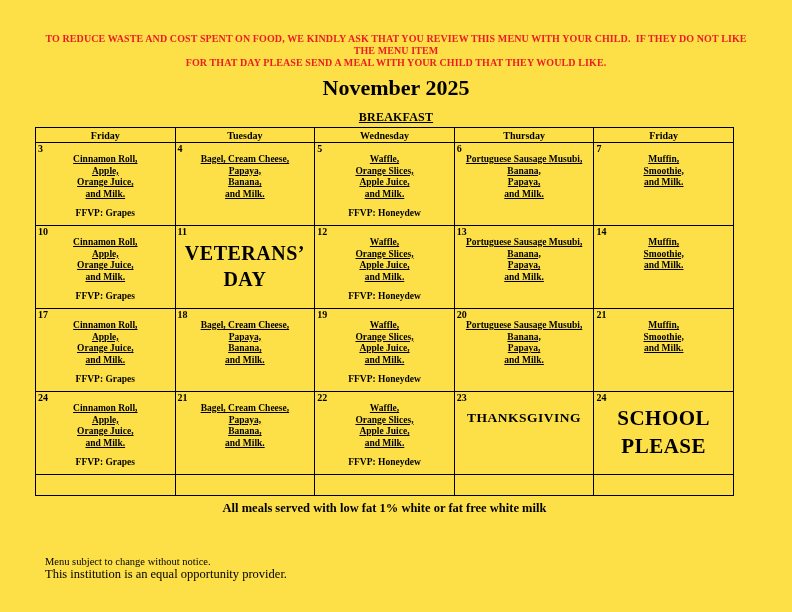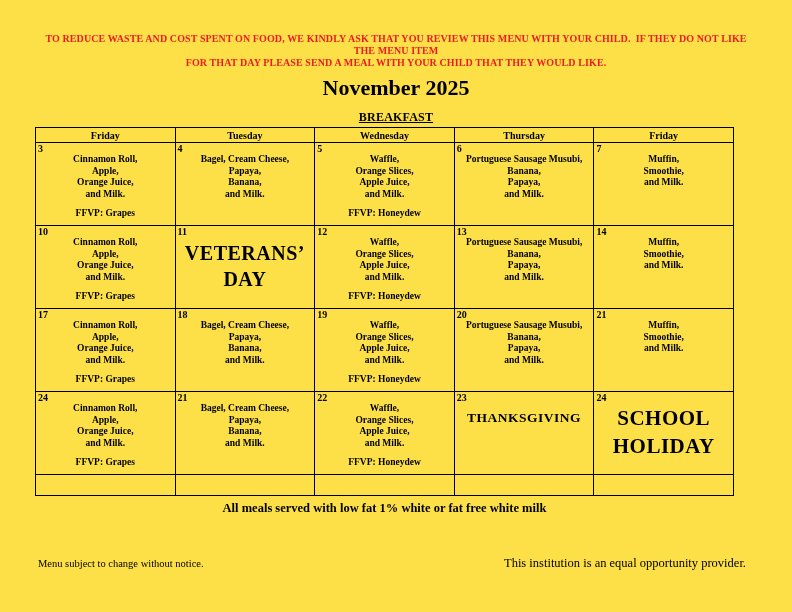--- a/index.html
+++ b/index.html
@@ -64,20 +64,21 @@
     font-weight: bold;
     line-height: 11px;
     text-align: left;
     padding-left: 2px;
   }
   .menu-lines {
     text-align: center;
     font-size: 9.5px;
     font-weight: bold;
     line-height: 11.5px;
+    text-decoration: underline;
   }
   .ffvp {
     position: absolute;
     left: 0; right: 0; bottom: 7px;
     text-align: center;
     font-size: 9.5px;
     font-weight: bold;
   }
   .holiday { font-weight: bold; text-align: center; }
   .holiday-large  { font-size: 20px; line-height: 26px; margin-top: 3px; letter-spacing: 0.5px; }
@@ -87,26 +88,27 @@
   .footnote {
     text-align: center;
     font-size: 12.5px;
     font-weight: bold;
     margin-top: 5px;
     margin-left: 35px;
     width: 699px;
   }
   .footer {
     position: absolute;
-    left: 38px;
+    left: 45px;
     right: 46px;
     top: 556px;
     display: flex;
     justify-content: space-between;
     align-items: baseline;
+    flex-direction: column;
   }
   .footer-left  { font-size: 10.5px; }
   .footer-right { font-size: 12.5px; }
 </style>
 </head>
 <body>
 
 <div class="page">
 
   <div class="notice" style="color: rgb(237, 28, 36);">
@@ -304,21 +306,21 @@
           <td class="day-cell">
             <div class="day-number">23</div>
             <div class="holiday holiday-medium">
               <div>THANKSGIVING</div>
             </div>
           </td>
           <td class="day-cell">
             <div class="day-number">24</div>
             <div class="holiday holiday-xlarge">
               <div>SCHOOL</div>
-              <div>HOLIDAY</div>
+              <div>PLEASE</div>
             </div>
           </td>
         </tr>
         <tr class="spacer-row">
           <td></td>
           <td></td>
           <td></td>
           <td></td>
           <td></td>
         </tr>

